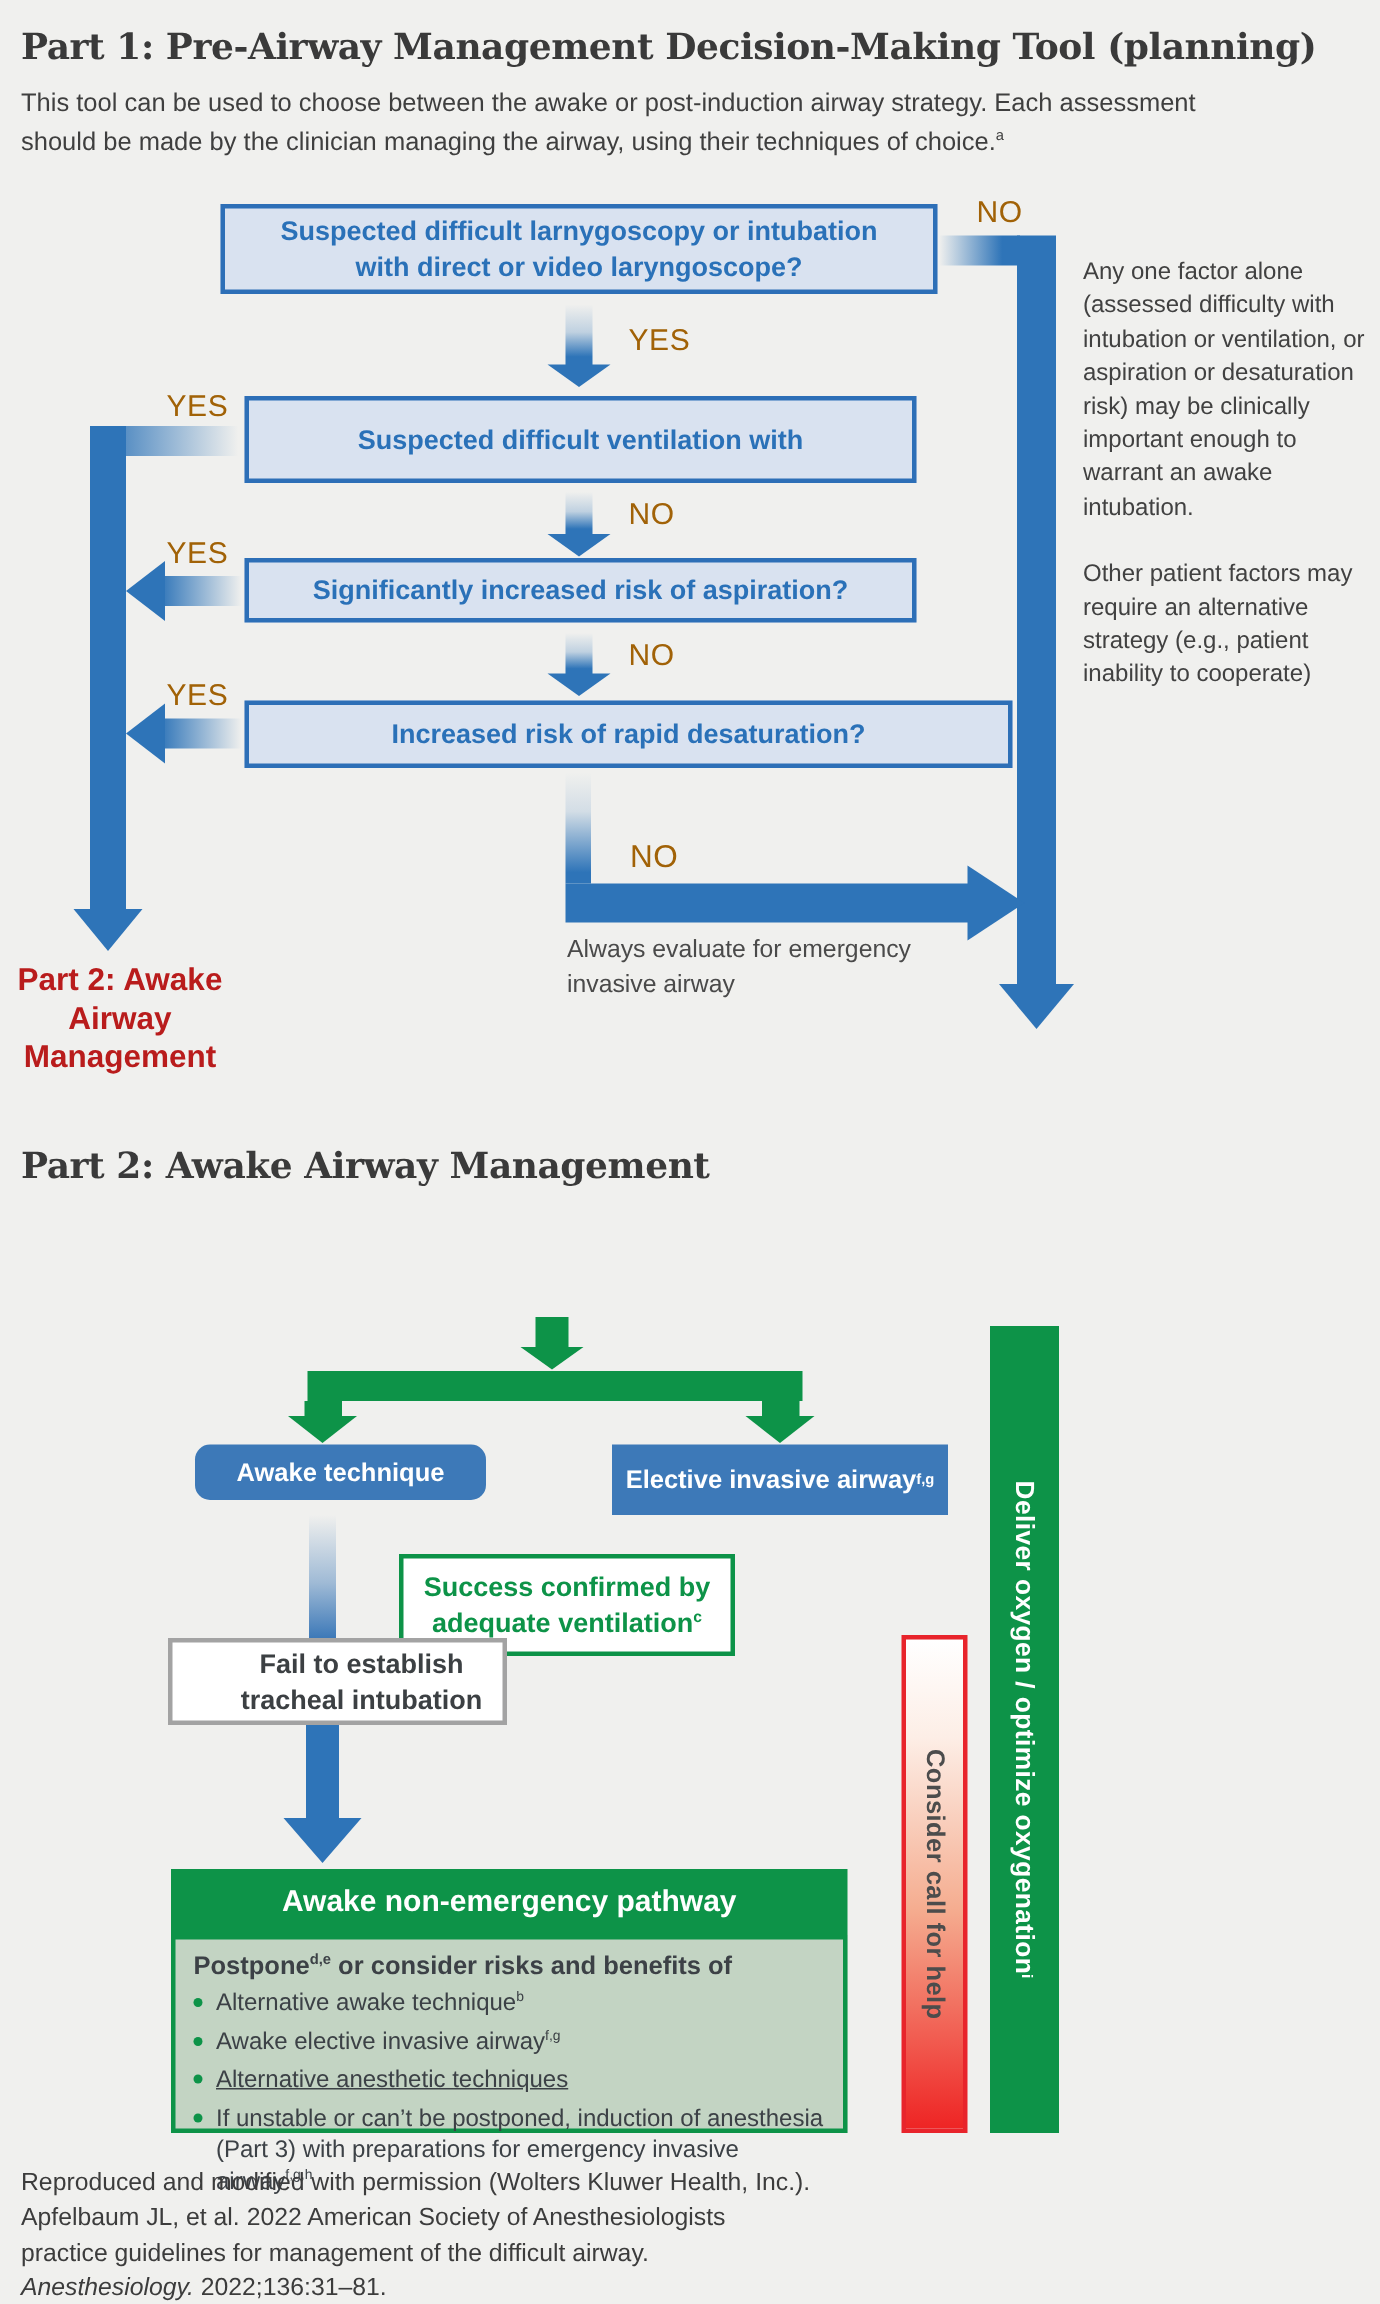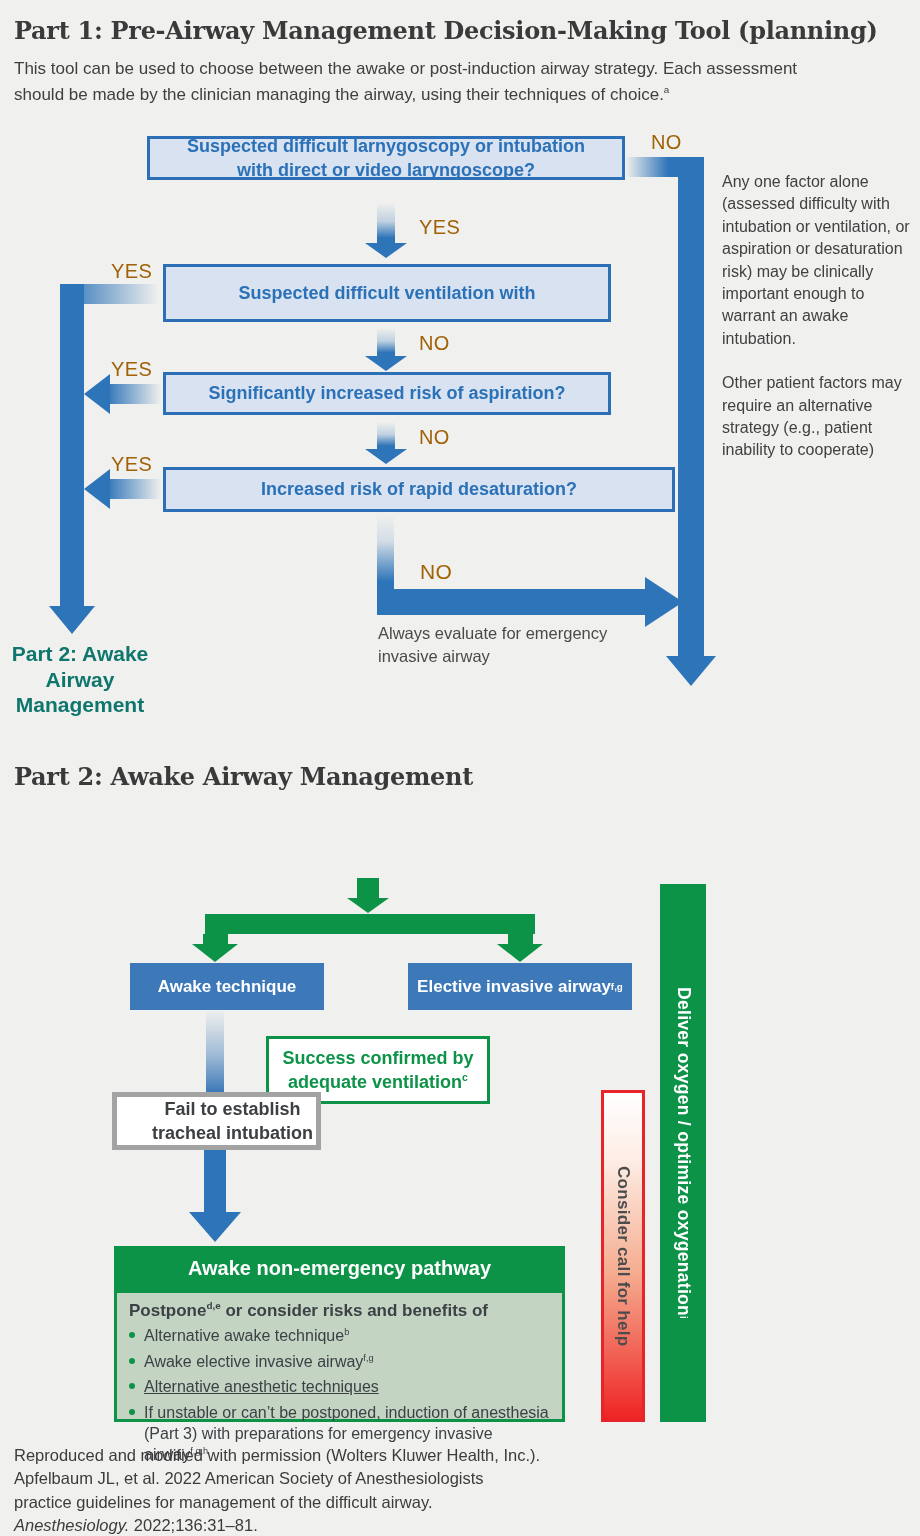--- a/index.html
+++ b/index.html
@@ -80,70 +80,70 @@
   <div class="abs lbl" style="left:111px; top:453px;">YES</div>
   <div class="abs band-left-grad" style="left:106px; top:479px; width:58px; height:20px;"></div>
   <div class="abs head-left-blue" style="left:84px; top:469px;"></div>
 
   <div class="abs" style="left:377px; top:515px; width:17px; height:74px; background:linear-gradient(180deg, rgba(46,116,184,0) 0%, rgba(46,116,184,0.15) 35%, #2e74b8 90%);"></div>
   <div class="abs lbl" style="left:420px; top:560px; font-size:21px;">NO</div>
   <div class="abs solidblue" style="left:377px; top:589px; width:270px; height:26px;"></div>
   <div class="abs" style="left:645px; top:577px; width:0; height:0; border-top:25px solid transparent; border-bottom:25px solid transparent; border-left:38px solid #2e74b8;"></div>
   <div class="abs note" style="left:378px; top:622px; width:250px; font-size:16.5px; color:#4a4a4a;">Always evaluate for emergency invasive airway</div>
 
-  <div class="qbox" style="left:147px; top:136px; width:478px; height:44px;">
+  <div class="qbox" style="left:147px; top:136px; width:478px; height:60px;">
     <div>Suspected difficult larnygoscopy or intubation</div>
     <div>with direct or video laryngoscope?</div>
   </div>
   <div class="qbox" style="left:163px; top:264px; width:448px; height:58px;">
     <div>Suspected difficult ventilation with</div>
   </div>
   <div class="qbox" style="left:163px; top:372px; width:448px; height:43px;">
     <div>Significantly increased risk of aspiration?</div>
   </div>
   <div class="qbox" style="left:163px; top:467px; width:512px; height:45px;">
     <div>Increased risk of rapid desaturation?</div>
   </div>
 
   <div class="abs note" style="left:722px; top:171px; width:192px;">
     <p style="margin:0;">Any one factor alone (assessed difficulty with intubation or ventilation, or aspiration or desaturation risk) may be clinically important enough to warrant an awake intubation.</p>
     <p style="margin:22px 0 0 0;">Other patient factors may require an alternative strategy (e.g., patient inability to cooperate)</p>
   </div>
 
-  <div class="abs" style="left:5px; top:641px; width:150px; text-align:center; font-weight:700; font-size:21px; line-height:1.22; color:#0f766e;">
+  <div class="abs" style="left:5px; top:641px; width:150px; text-align:center; font-weight:700; font-size:21px; line-height:1.22; color:#b91c1c;">
     <div>Part 2: Awake</div>
     <div>Airway</div>
     <div>Management</div>
   </div>
 
   <div class="abs slab" style="left:14px; top:762px; font-size:24px;">Part 2: Awake Airway Management</div>
 
 
   <div class="abs greenfill" style="left:357px; top:878px; width:22px; height:22px;"></div>
   <div class="abs head-down-green" style="left:347px; top:898px;"></div>
   <div class="abs greenfill" style="left:205px; top:914px; width:330px; height:20px;"></div>
   <div class="abs greenfill" style="left:203px; top:934px; width:25px; height:12px;"></div>
   <div class="abs" style="left:192px; top:944px; width:0; height:0; border-left:23px solid transparent; border-right:23px solid transparent; border-top:18px solid #0d9348;"></div>
   <div class="abs greenfill" style="left:508px; top:934px; width:25px; height:12px;"></div>
   <div class="abs" style="left:497px; top:944px; width:0; height:0; border-left:23px solid transparent; border-right:23px solid transparent; border-top:18px solid #0d9348;"></div>
 
-  <div class="bluebox" style="left:130px; top:963px; width:194px; height:47px;">Awake technique</div>
+  <div class="bluebox" style="left:130px; top:963px; width:194px; height:37px;border-radius:10px;">Awake technique</div>
   <div class="bluebox" style="left:408px; top:963px; width:224px; height:47px;">
       <span>Elective invasive airway</span>
       <sup>f,g</sup>
     </div>
 
   <div class="abs" style="left:266px; top:1036px; width:224px; height:68px; box-sizing:border-box; background:#ffffff; border:3px solid #0d9348; display:flex; flex-direction:column; align-items:center; justify-content:center; text-align:center; color:#0d9348; font-weight:700; font-size:18px; line-height:1.35;">
     <div>Success confirmed by</div>
     <div><span>adequate ventilation</span><sup>c</sup></div>
   </div>
 
   <div class="abs" style="left:206px; top:1010px; width:18px; height:82px; background:linear-gradient(180deg, rgba(61,121,184,0) 0%, rgba(61,121,184,0.45) 55%, #3d79b8 100%);"></div>
 
-  <div class="abs" style="left:112px; top:1092px; width:209px; height:58px; box-sizing:border-box; background:#ffffff; border:5px solid #a3a3a3; display:flex; flex-direction:column; align-items:center; justify-content:center; text-align:center; color:#3c4043; font-weight:700; font-size:18px; line-height:1.35;padding-left:32px;">
+  <div class="abs" style="left:112px; top:1092px; width:226px; height:58px; box-sizing:border-box; background:#ffffff; border:3px solid #a3a3a3; display:flex; flex-direction:column; align-items:center; justify-content:center; text-align:center; color:#3c4043; font-weight:700; font-size:18px; line-height:1.35;padding-left:32px;">
     <div>Fail to establish</div>
     <div>tracheal intubation</div>
   </div>
 
   <div class="abs solidblue" style="left:204px; top:1150px; width:22px; height:62px;"></div>
   <div class="abs" style="left:189px; top:1212px; width:0; height:0; border-left:26px solid transparent; border-right:26px solid transparent; border-top:30px solid #2e74b8;"></div>
 
   <div class="abs greenfill" style="left:114px; top:1246px; width:451px; height:44px; display:flex; align-items:center; justify-content:center; color:#ffffff; font-weight:700; font-size:20px;text-align:right;">Awake non-emergency pathway</div>
   <div class="abs" style="left:114px; top:1290px; width:451px; height:132px; box-sizing:border-box; background:#c3d4c3; border:3px solid #0d9348; padding:8px 8px 8px 12px; color:#3c4146;">
     <div style="font-weight:700; font-size:17px;"><span>Postpone</span><sup>d,e</sup><span> or consider risks and benefits of</span></div>

